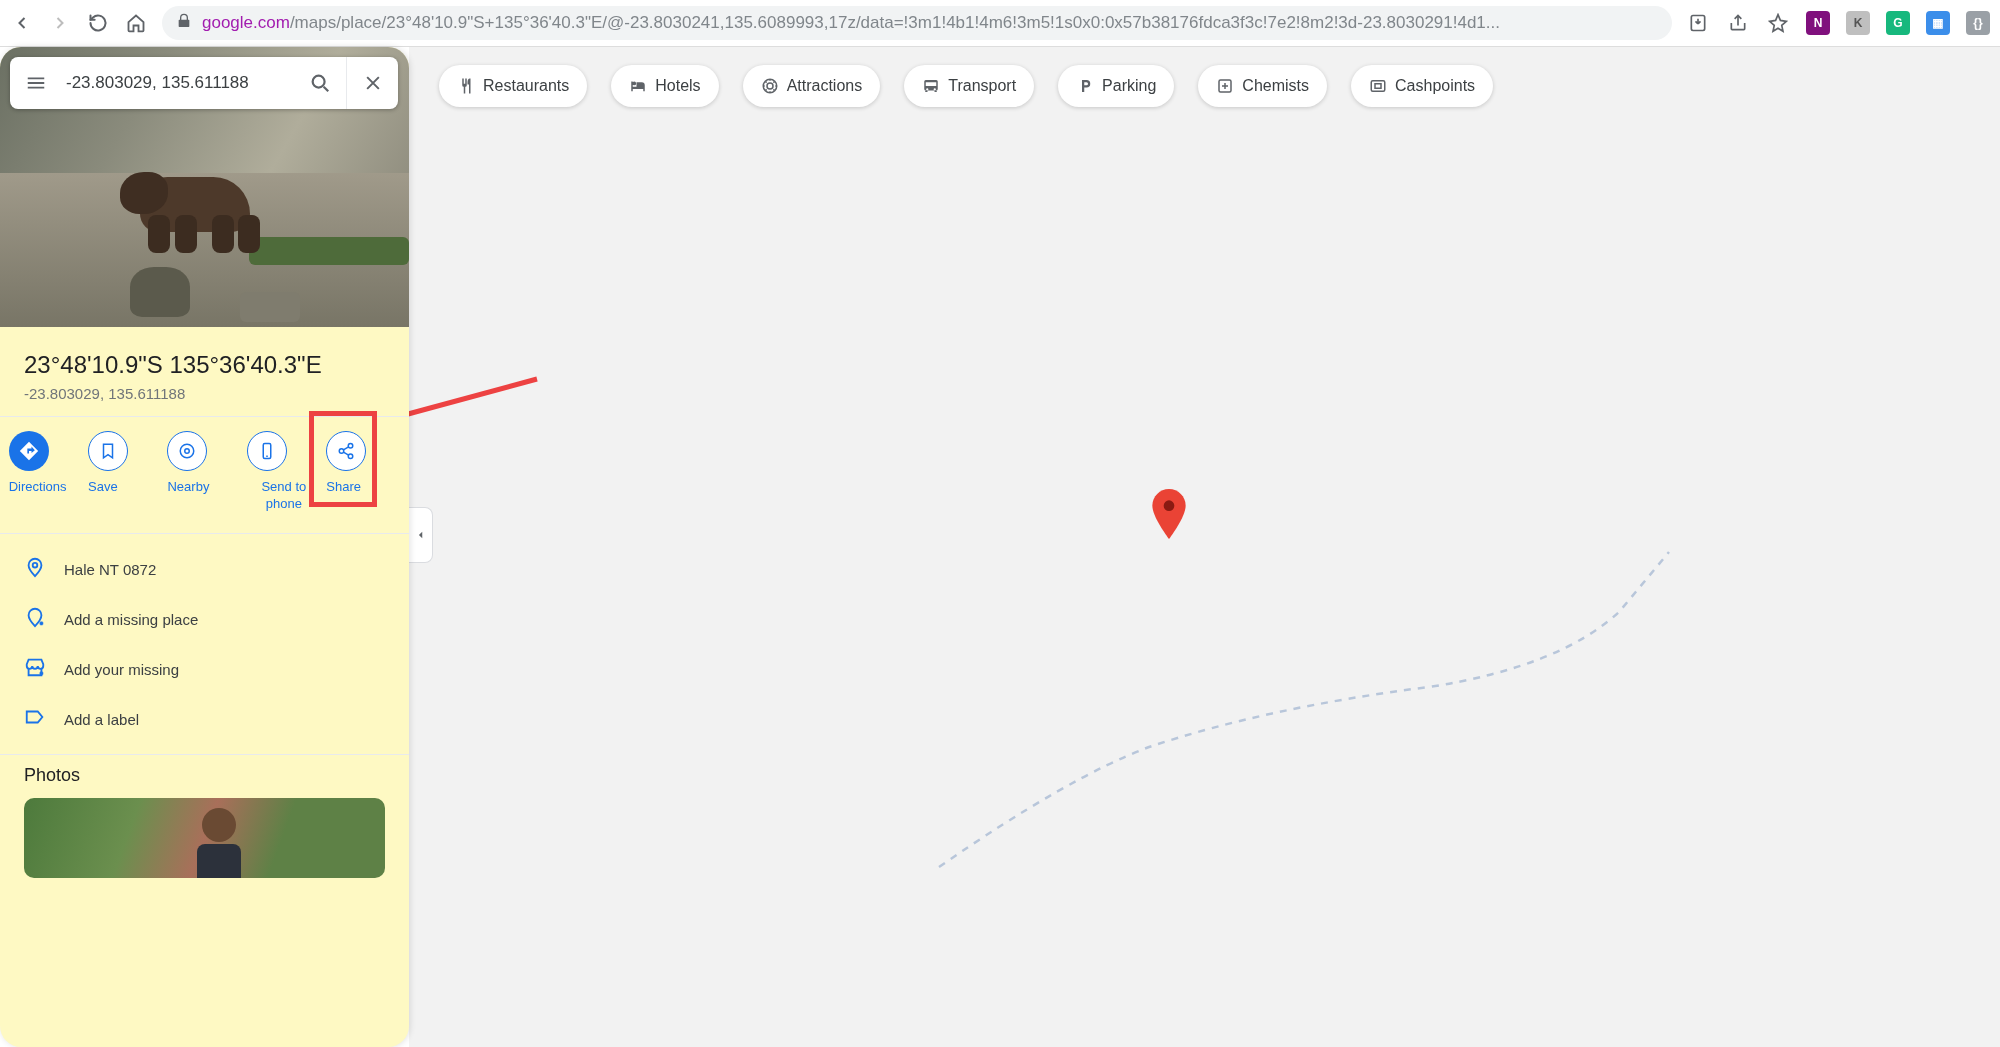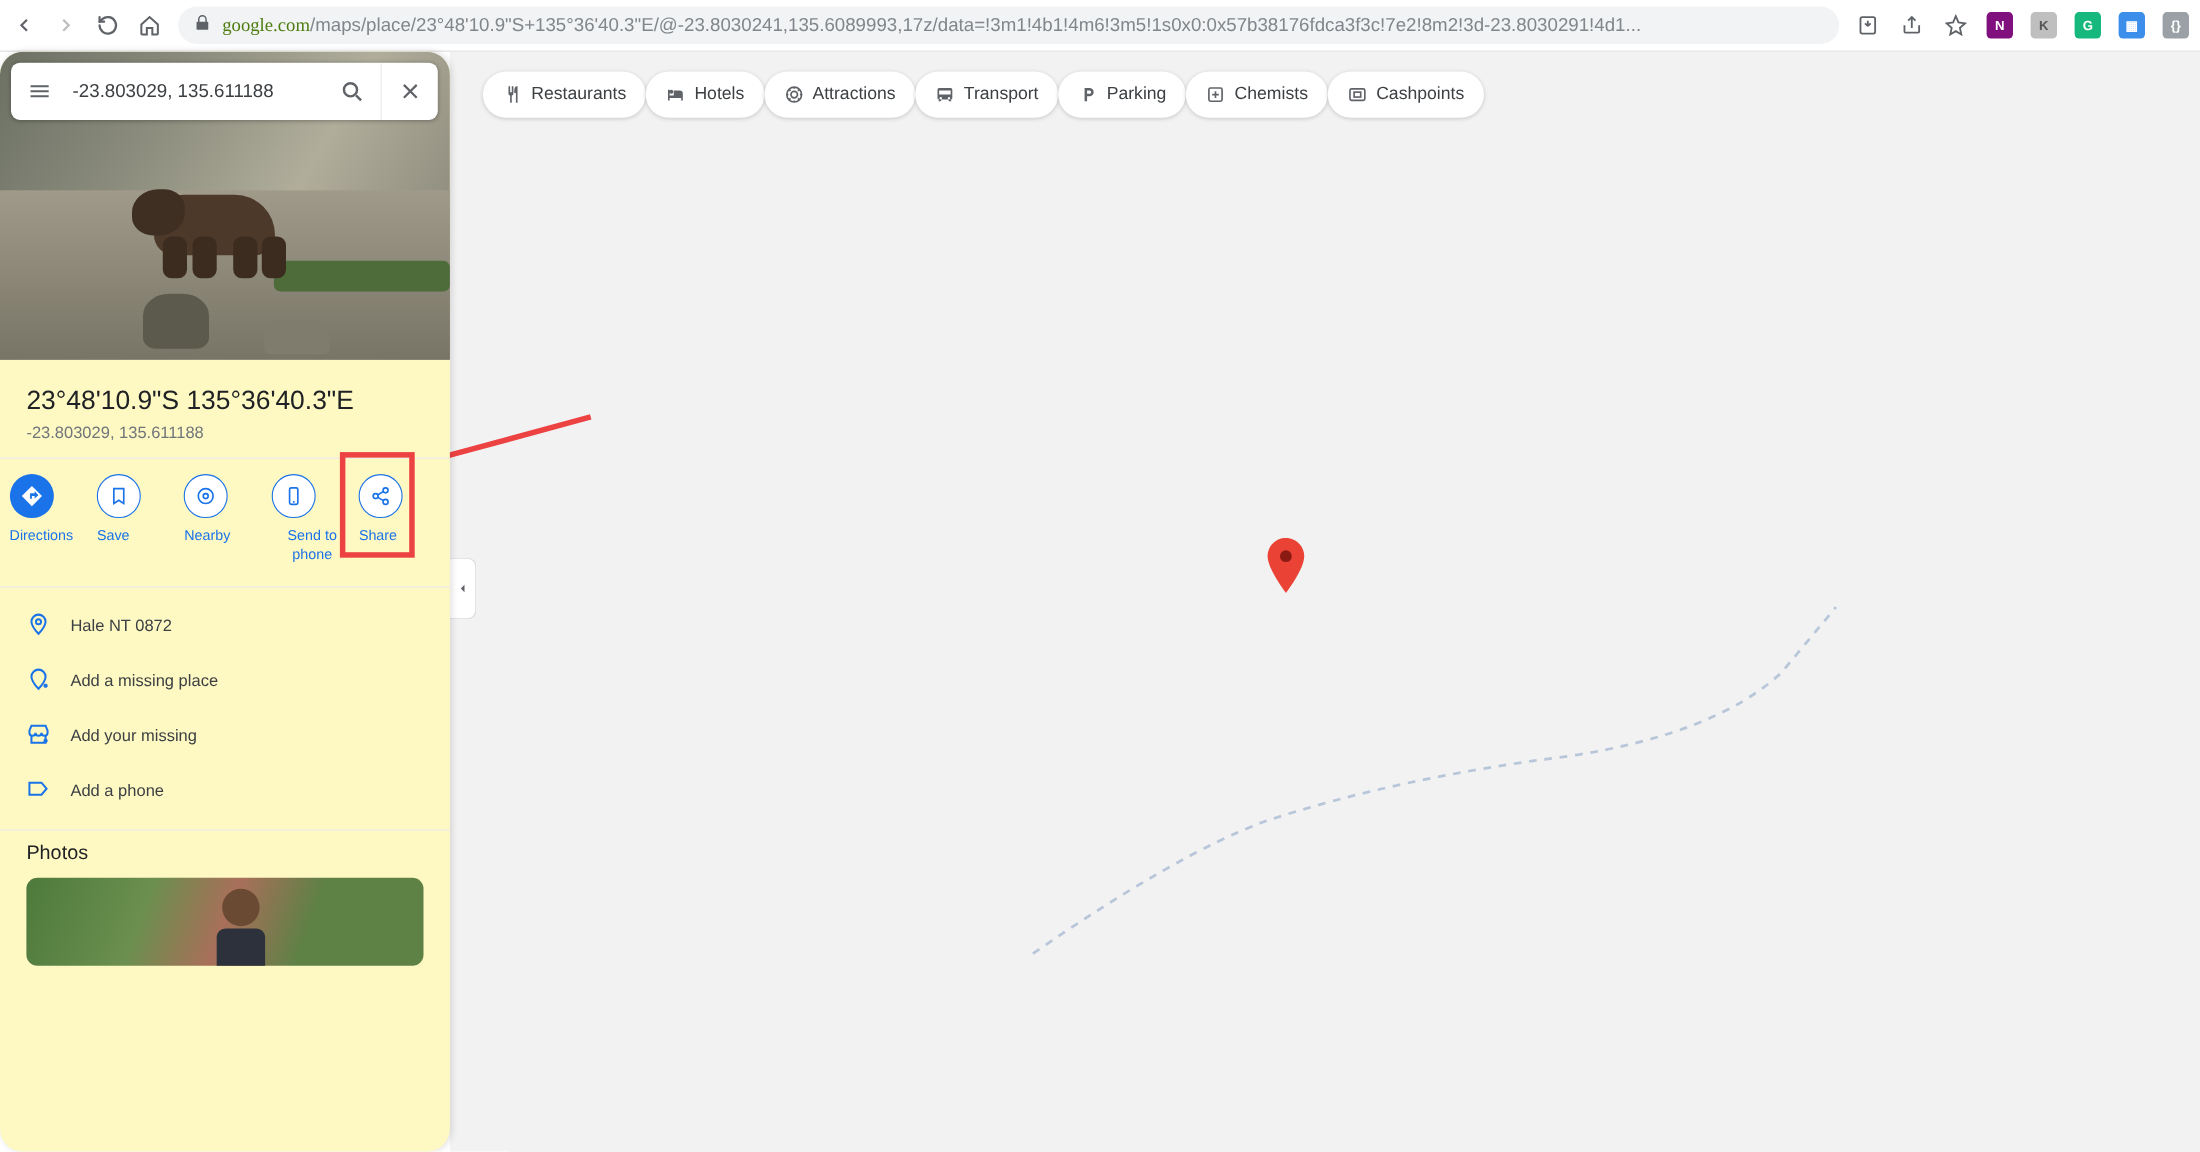--- a/index.html
+++ b/index.html
@@ -5,21 +5,21 @@
 * { margin: 0; padding: 0; box-sizing: border-box; font-family: Arial, Helvetica, sans-serif; }
 html, body { width: 2000px; height: 1047px; overflow: hidden; background: #fff; }
 
 
 .browser-bar { height: 47px; display: flex; align-items: center; padding: 0 10px; border-bottom: 1px solid #ddd; gap: 14px; background: #fff; }
 .nav-btn { width: 24px; height: 24px; display: flex; align-items: center; justify-content: center; color: #5f6368; cursor: pointer; }
 .nav-btn.disabled { color: #bdbdbd; }
 .url-bar { flex: 1; display: flex; align-items: center; height: 34px; background: #f1f3f4; border-radius: 17px; padding: 0 14px; gap: 10px; color: #202124; font-size: 17px; }
 .url-lock { color: #5f6368; }
 .url-text { white-space: nowrap; overflow: hidden; text-overflow: ellipsis; color:#80868b; }
-.url-host { color: #4d7c0f; font-family: Liberation Serif, serif; }
+.url-host { color: #a21caf; }
 .toolbar-icons { display: flex; align-items: center; gap: 16px; }
 .ext-icon { width: 24px; height: 24px; border-radius: 4px; display:flex;align-items:center;justify-content:center;font-size:12px;font-weight:bold;color:#fff; }
 
 
 .main { display: flex; height: calc(1047px - 47px); position: relative; }
 .sidebar { width: 409px; height: 100%; background: #fef9c3; box-shadow: 1px 0 6px rgba(0,0,0,0.12); z-index: 5; display: flex; flex-direction: column; overflow: hidden; border-radius: 21px; }
 .map-area { flex:1; background: #f2f2f2; position: relative; }
 
 
 .hero { position: relative; width: 100%; height: 280px; background: linear-gradient(120deg,#6b7063 0%,#8a8b7c 30%,#b0ad9b 60%,#7f7d70 100%); }
@@ -66,21 +66,21 @@
 .info-text .light { color:#70757a; }
 
 
 .photos-title { font-size:18px; color:#202124; padding: 10px 24px 12px; }
 .photo-item { margin: 0 24px; width:361px; height:80px; background: linear-gradient(110deg,#4d7a3c 0%, #6b8f4e 30%, #a96f5a 50%, #5e8146 70%); border-radius:10px; position:relative; overflow:hidden; }
 .photo-person { position:absolute; left:170px; top:10px; width:50px; height:70px; }
 .photo-head { width:34px; height:34px; background:#6a4a33; border-radius:50%; margin:0 auto; }
 .photo-body { width:44px; height:40px; background:#2c313b; border-radius:8px 8px 0 0; margin:2px auto 0; }
 
 
-.chip-row { position:absolute; left:30px; top:18px; display:flex; gap:0; }
+.chip-row { position:absolute; left:30px; top:18px; display:flex; gap:24px; }
 .chip { display:flex; align-items:center; gap:8px; height:42px; background:#fff; border:0; border-radius:21px; padding:0 18px; font-size:16px; color:#3c4043; box-shadow:0 1px 4px rgba(0,0,0,0.18); cursor:pointer; }
 .chip svg { color:#5f6368; }
 
 .collapse-handle { position:absolute; left:0; top:460px; width:24px; height:56px; background:#fff; border:1px solid #dadce0; border-left:none; border-radius:0 8px 8px 0; display:flex; align-items:center; justify-content:center; color:#5f6368; cursor:pointer; z-index:4; }
 
 .map-pin { position:absolute; left:740px; top:442px; }
 .dashed-path { position:absolute; left:520px; top:470px; }
 
 </style>
 </head>
@@ -263,21 +263,21 @@
             </svg>
           </div>
         <div class="info-text">Add your missing</div>
       </div>
       <div class="info-row">
         <div class="info-icon">
             <svg width="22" height="22" viewBox="0 0 24 24" fill="none" stroke="currentColor" stroke-width="2">
               <path d="M3 6h12l5 6-5 6H3z"></path>
             </svg>
           </div>
-        <div class="info-text">Add a phone</div>
+        <div class="info-text">Add a label</div>
       </div>
     </div>
     <div class="sep" style="margin-top:4px"></div>
 
     <div class="photos-title">Photos</div>
     <div class="photo-item">
       <div class="photo-person">
           <div class="photo-head"></div>
           <div class="photo-body"></div>
         </div>

